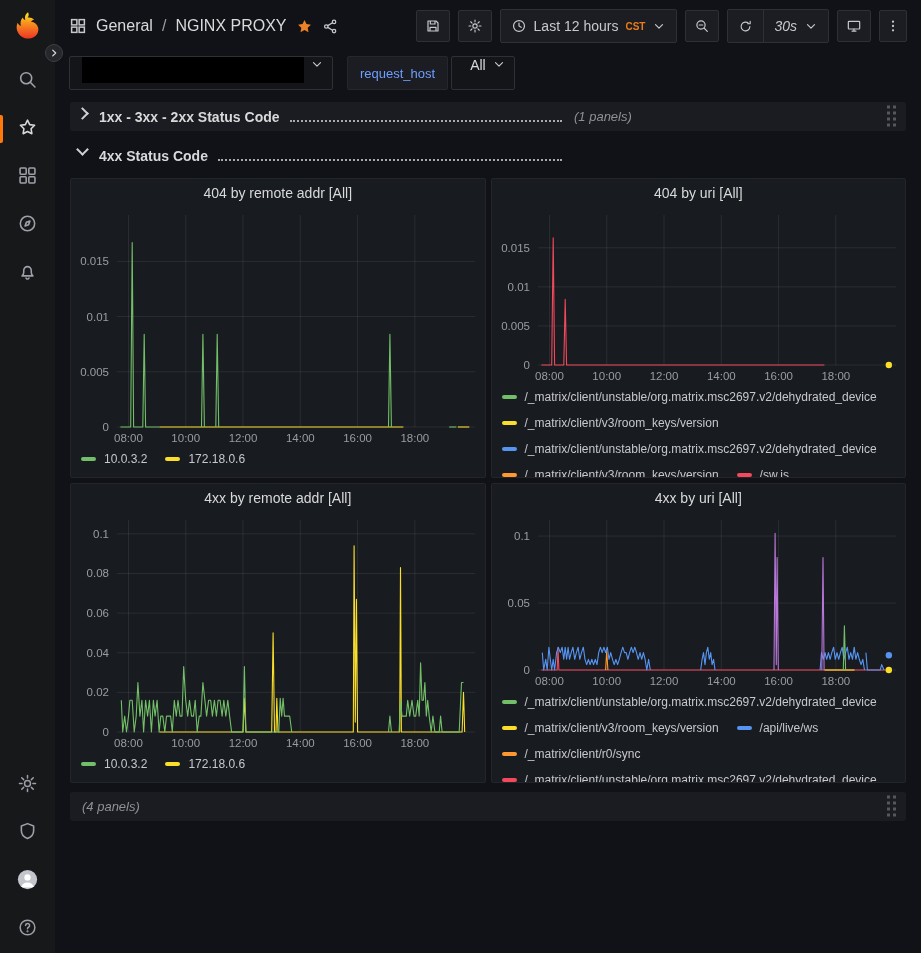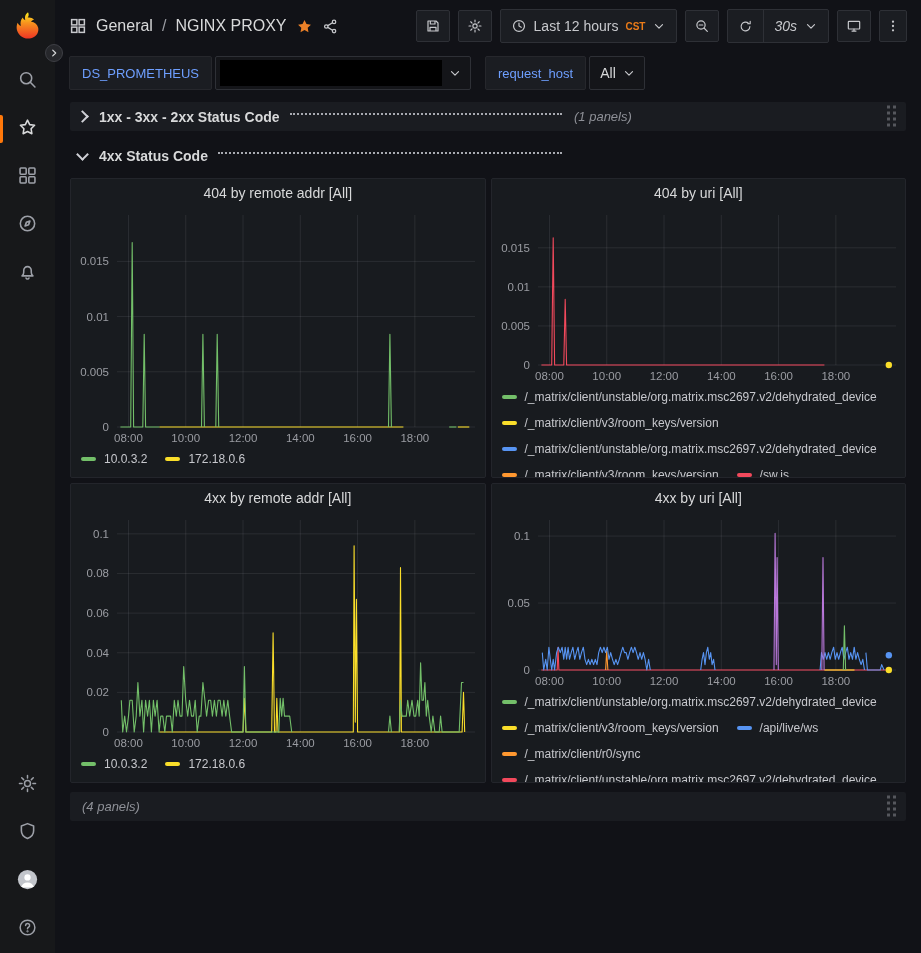--- a/index.html
+++ b/index.html
@@ -23,29 +23,29 @@
   .tb-btn{height:32px;min-width:32px;background:#1b1d22;border:1px solid #2e3036;border-radius:2px;display:flex;align-items:center;justify-content:center;gap:7px;padding:0 8px;color:#c7c8cc;font-size:14px;cursor:pointer;white-space:nowrap;}
   .tb-btn svg{width:16px;height:16px;flex-shrink:0;}
   .tb-group{display:flex;height:32px;background:#1b1d22;border:1px solid #2e3036;border-radius:2px;}
   .tb-group .seg{display:flex;align-items:center;gap:7px;padding:0 10px;font-size:14px;color:#c7c8cc;cursor:pointer;}
   .tb-group .seg+.seg{border-left:1px solid #2e3036;font-style:italic;}
   .tz{color:#EB7B18;font-size:10px;font-weight:700;}
   
   .varbar{display:flex;align-items:center;padding:4px 14px 8px;gap:14px;flex-shrink:0;}
   .var-group{display:flex;gap:3px;}
   .var-label{height:32px;display:flex;align-items:center;padding:0 12px;background:#1b1d22;border:1px solid #26272c;border-radius:2px;color:#6E9FFF;font-size:13px;font-weight:500;cursor:default;}
-  .var-select{height:32px;display:flex;align-items:center;background:#141519;border:1px solid #2e3036;border-radius:2px;padding:0 8px 0 4px;gap:6px;cursor:pointer;}
+  .var-select{height:32px;display:flex;align-items:flex-start;background:#141519;border:1px solid #2e3036;border-radius:2px;padding:0 8px 0 12px;gap:6px;cursor:pointer;}
   .redacted{width:222px;height:26px;background:#000;}
   .var-select .val{font-size:14px;color:#d8d9da;padding-left:6px;}
   .caret svg{width:14px;height:14px;display:block;}
   
   .dash{flex:1;padding:4px 15px 0;overflow:hidden;}
   .row-head{height:29px;display:flex;align-items:center;position:relative;margin-bottom:8px;cursor:pointer;}
   .row-head.boxed{background:#1a1c21;border-radius:2px;}
-  .row-left{display:flex;align-items:center;width:486px;padding-left:6px;}
+  .row-left{display:flex;width:486px;padding-left:6px;}
   .chev{width:7px;height:7px;border-right:2px solid #cfd0d6;border-bottom:2px solid #cfd0d6;flex-shrink:0;margin:0 4px 0 2px;}
   .chev.right{transform:rotate(-45deg);}
   .chev.down{transform:rotate(45deg);margin-top:-3px;}
   .row-title{font-weight:700;font-size:14px;color:#d8d9da;margin:0 10px 0 8px;white-space:nowrap;}
   .leader{flex:1;border-bottom:2px dotted #a8aab1;transform:translateY(-3px);}
   .row-count{font-style:italic;color:#8e9097;font-size:13px;margin-left:12px;white-space:nowrap;}
   .drag{position:absolute;right:8px;top:50%;transform:translateY(-50%);display:grid;grid-template-columns:repeat(2,5px);grid-auto-rows:5px;gap:1px;cursor:grab;}
   .drag i{width:3px;height:3px;background:#55575d;display:block;}
   .panel-grid{display:grid;grid-template-columns:1fr 1fr;gap:5px;margin:1px 0 9px;}
   .panel{height:298px;background:#181b1f;border:1px solid #23252b;border-radius:2px;display:flex;flex-direction:column;overflow:hidden;}
@@ -251,21 +251,20 @@
                 <circle cx="12" cy="12" r="1.7" fill="#c7c8cc"></circle>
                 <circle cx="12" cy="18.5" r="1.7" fill="#c7c8cc"></circle>
               </svg>
             </span>
         </button>
       </div>
     </header>
 
     <div class="varbar">
       <div class="var-group">
-        <span class="var-label">DS_PROMETHEUS</span>
         <span class="var-select">
           <span class="redacted"></span>
           <span class="caret">
               <svg viewBox="0 0 24 24" fill="none" stroke="#c7c8cc" stroke-width="2">
                 <path d="M6 9.5l6 6 6-6" stroke-linecap="round" stroke-linejoin="round"></path>
               </svg>
             </span>
         </span>
       </div>
       <div class="var-group">

